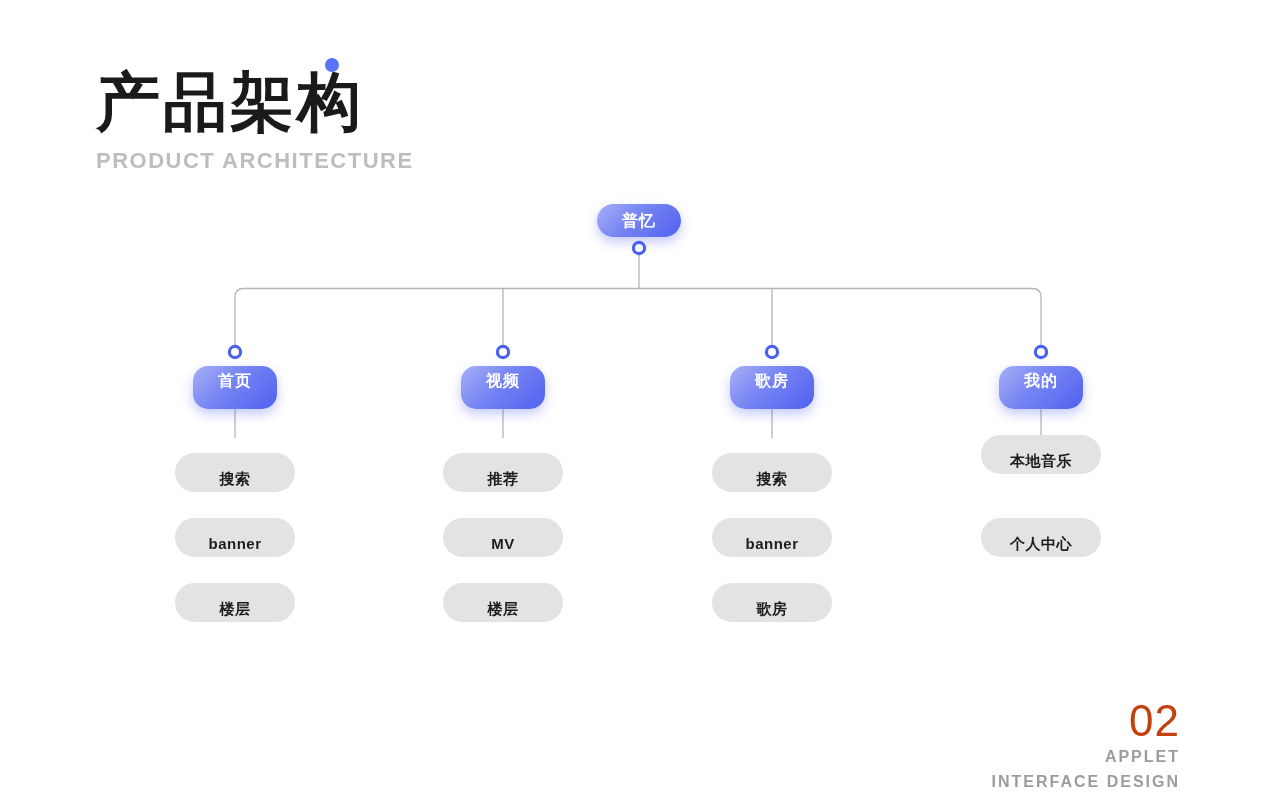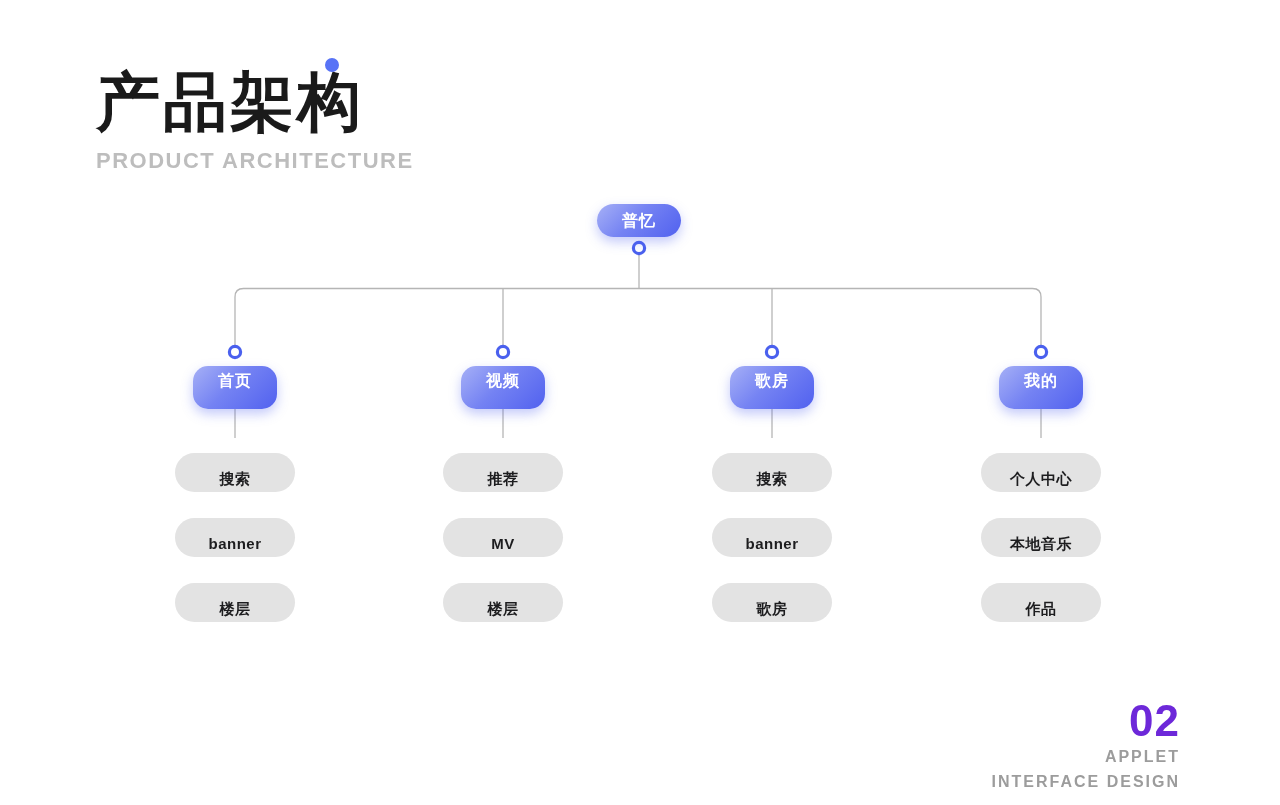--- a/index.html
+++ b/index.html
@@ -80,22 +80,22 @@
     letter-spacing:0.5px;
     text-align:center;
   }
   .child-1 { margin-top:44px; }
   .child-2, .child-3 { margin-top:26px; }
 
   
   .footer { position:absolute; right:100px; top:697px; text-align:right; }
   .page-number {
     font-size:44px;
-    font-weight:700;
-    color:#6d28d9;
+    font-weight:400;
+    color:#c2410c;
     letter-spacing:1px;
     line-height:1.1;
   }
   .footer-line {
     font-size:16px;
     font-weight:700;
     color:#9c9c9c;
     letter-spacing:2px;
     line-height:1.55;
   }
@@ -149,23 +149,22 @@
 
   <div class="col col-3">
     <div class="pill-blue parent-pill">歌房</div>
     <div class="pill-gray child-1">搜索</div>
     <div class="pill-gray child-2">banner</div>
     <div class="pill-gray child-3">歌房</div>
   </div>
 
   <div class="col col-4">
     <div class="pill-blue parent-pill">我的</div>
+    <div class="pill-gray child-2">本地音乐</div>
     <div class="pill-gray child-1">个人中心</div>
-    <div class="pill-gray child-2">本地音乐</div>
-    <div class="pill-gray child-3">作品</div>
   </div>
 
   <div class="footer">
     <div class="page-number">02</div>
     <div class="footer-line">APPLET</div>
     <div class="footer-line">INTERFACE DESIGN</div>
   </div>
 
 </div>
 

